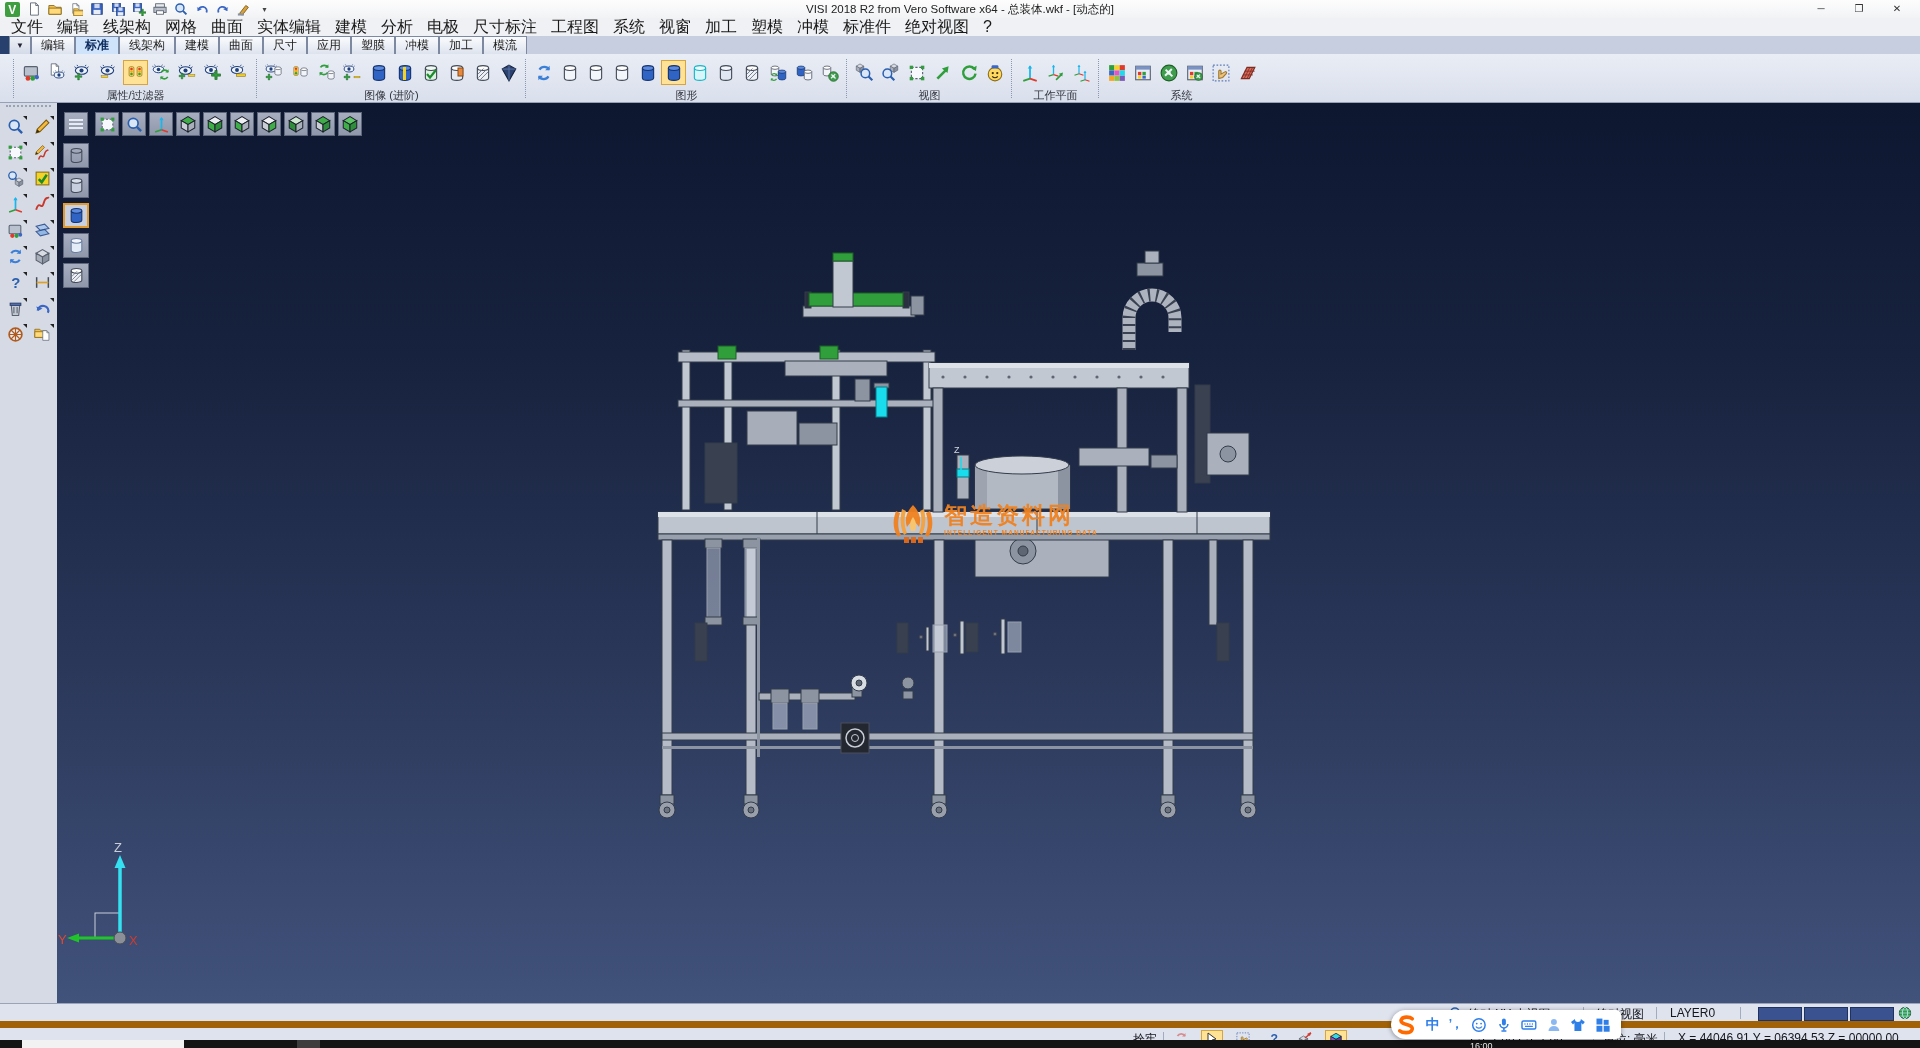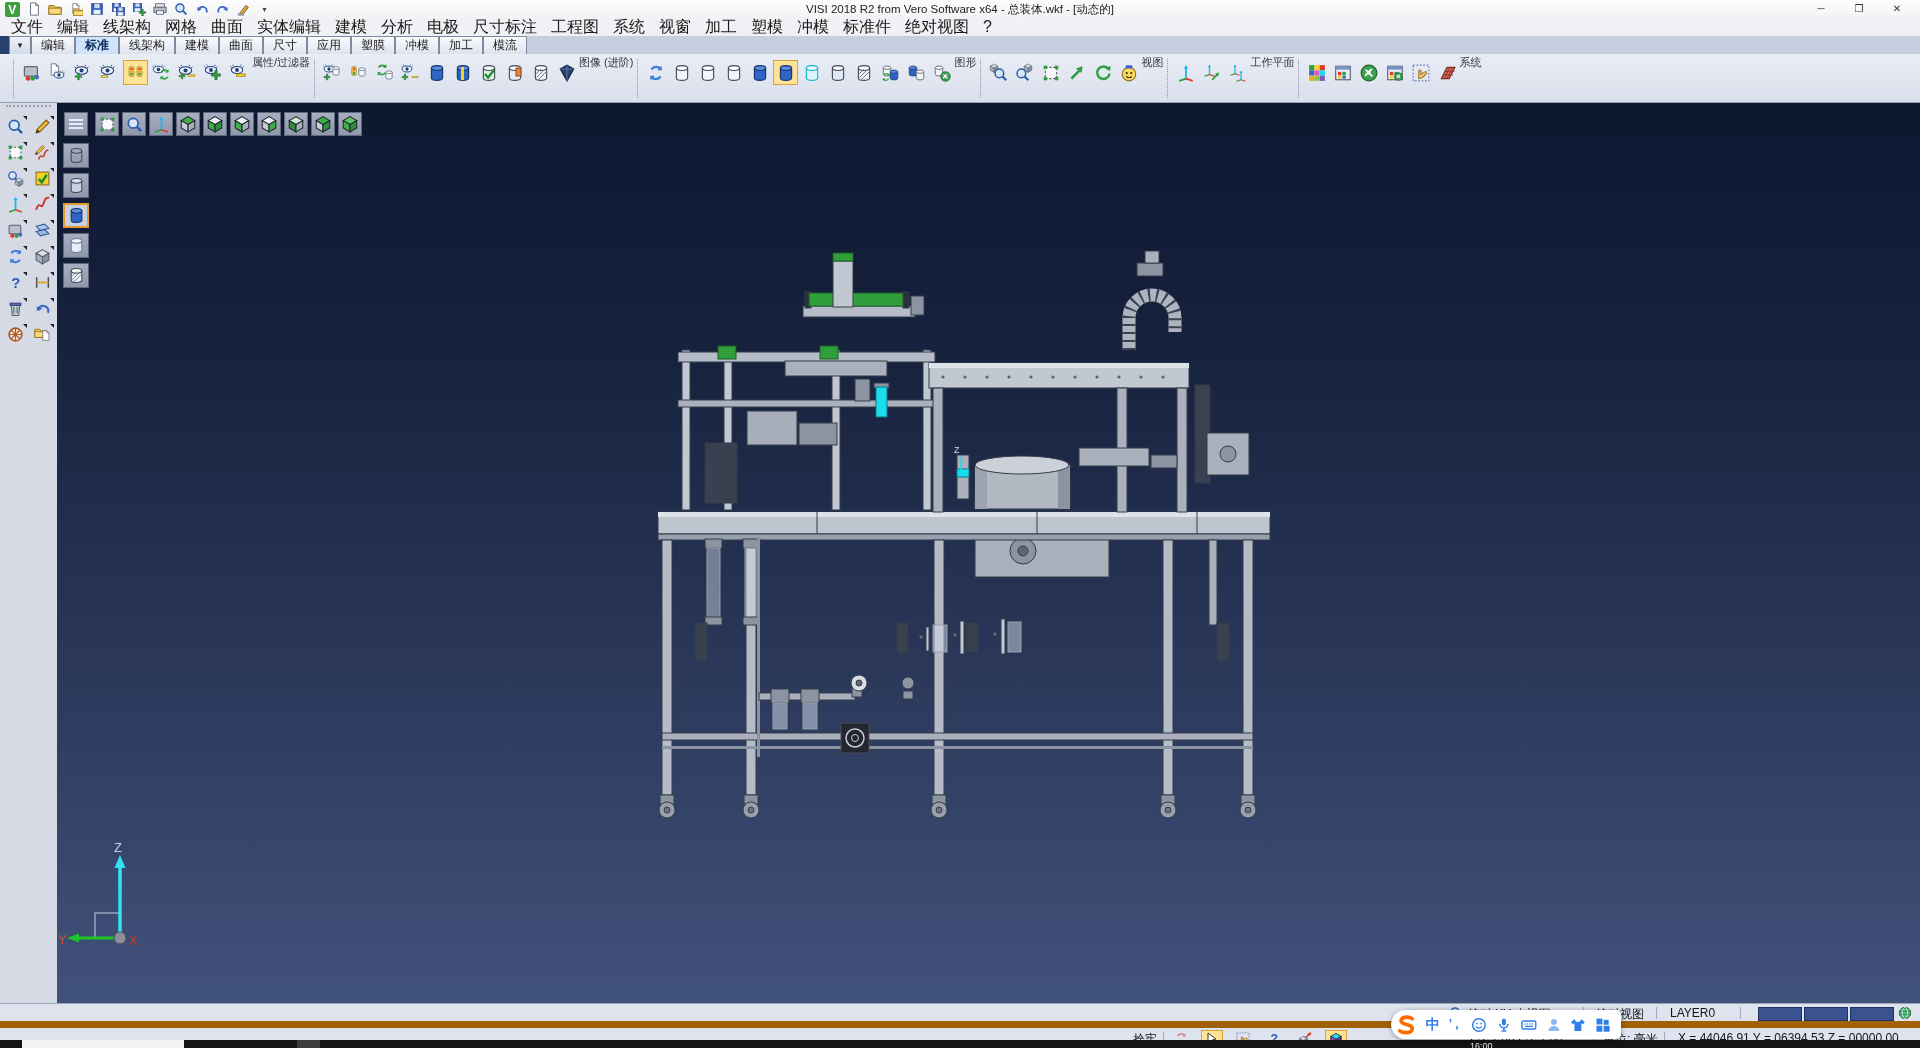--- a/index.html
+++ b/index.html
@@ -23,21 +23,21 @@
   #tabrow{left:0;top:36px;width:1920px;height:18px;background:#c6cedf;display:flex;align-items:stretch;}
   #tab-corner{width:9px;height:18px;background:#27406e;}
   .tab{border:1px solid #7d89a0;border-bottom:none;background:linear-gradient(#fafbfd,#dde3ee);
        padding:0 9px;line-height:16px;font-size:12px;color:#1c1c1c;white-space:nowrap;}
   .tab.sel{background:#cfe4fa;font-weight:bold;color:#0d2a5e;}
   #tab-drop{width:20px;display:flex;align-items:center;justify-content:center;border:1px solid #7d89a0;
             border-bottom:none;background:linear-gradient(#eef1f6,#d4dbe8);font-size:8px;color:#223;}
   
   #ribbon{left:0;top:54px;width:1920px;height:49px;background:linear-gradient(#e9edf5,#d9dfec);
           border-bottom:1px solid #97a1b5;display:flex;padding-left:14px;box-sizing:border-box;}
-  .rgroup{display:flex;flex-direction:row;padding:2px 5px 0;position:relative;}
+  .rgroup{display:flex;flex-direction:column;padding:2px 5px 0;position:relative;}
   .rgroup::before{content:"";position:absolute;left:-1px;top:5px;bottom:4px;border-left:1px dotted #8d97ad;}
   .ricons{display:flex;align-items:center;height:33px;gap:1px;}
   .ricon{width:23px;height:23px;display:flex;align-items:center;justify-content:center;border:1px solid transparent;}
   .ricon.hl{background:#ffe296;border:1px solid #d9a43c;}
   .rlabel{text-align:center;font-size:11px;color:#30343c;height:13px;line-height:12px;white-space:nowrap;}
   
   #sidebar{left:0;top:103px;width:57px;height:900px;background:#d5dae5;border-right:1px solid #a6aec0;}
   #sidebar-grip{height:6px;margin:2px 6px;border-top:2px dotted #9aa3b6;}
   .srow{display:flex;justify-content:center;gap:2px;margin-bottom:3px;}
   .sicon{width:25px;height:23px;position:relative;display:flex;align-items:center;justify-content:center;}
@@ -1056,20 +1056,37 @@
           <use href="#s-cylw"></use>
         </svg>
       </div>
     <div class="vbtn2">
         <svg width="17" height="17">
           <use href="#s-cylh"></use>
         </svg>
       </div>
   </div>
 
+  <div id="watermark">
+    <svg width="46" height="42" viewBox="0 0 46 42">
+      <path d="M6 8c-3 8-4 18 2 26l3-2c-4-7-3-16-1-22z" fill="#f08220"></path>
+      <path d="M40 8c3 8 4 18-2 26l-3-2c4-7 3-16 1-22z" fill="#f08220"></path>
+      <path d="M12 6c-2 9-2 18 2 26l3-2c-3-7-3-16-1-22z" fill="#f6a23c"></path>
+      <path d="M34 6c2 9 2 18-2 26l-3-2c3-7 3-16 1-22z" fill="#f6a23c"></path>
+      <path d="M23 2c-6 6-9 14-6 22 2-3 4-5 6-6 2 1 4 3 6 6 3-8 0-16-6-22z" fill="#f08220"></path>
+      <path d="M23 14c-3 4-4 9-2 14h4c2-5 1-10-2-14z" fill="#fbc46a"></path>
+      <rect x="14" y="34" width="5" height="6" fill="#e06a1a"></rect>
+        <rect x="21" y="34" width="5" height="6" fill="#e06a1a"></rect>
+        <rect x="28" y="34" width="5" height="6" fill="#e06a1a"></rect>
+    </svg>
+    <div id="wm-text">
+      <div class="t">智造资料网</div>
+      <div class="s">INTELLIGENT MANUFACTURING DATA</div>
+    </div>
+  </div>
 
   <svg class="abs" style="left:0;top:738px" width="150" height="120" viewBox="0 0 150 120">
     <rect x="38" y="72" width="25" height="25" fill="none" stroke="#c9cedb" stroke-width="1"></rect>
     <line x1="63" y1="97" x2="20" y2="97" stroke="#21c32b" stroke-width="3"></line>
     <path d="M10 97l12-4.5v9z" fill="#21c32b"></path>
     <line x1="63" y1="97" x2="63" y2="26" stroke="#35e0f0" stroke-width="3.5"></line>
     <path d="M63 14l-5.5 13h11z" fill="#35e0f0"></path>
     <circle cx="63" cy="97" r="6" fill="#8a8f98" stroke="#4a4e57"></circle>
     <text x="57" y="11" font-size="13" fill="#c8cdd8">Z</text>
     <text x="1" y="103" font-size="13" fill="#e0482f">Y</text>

